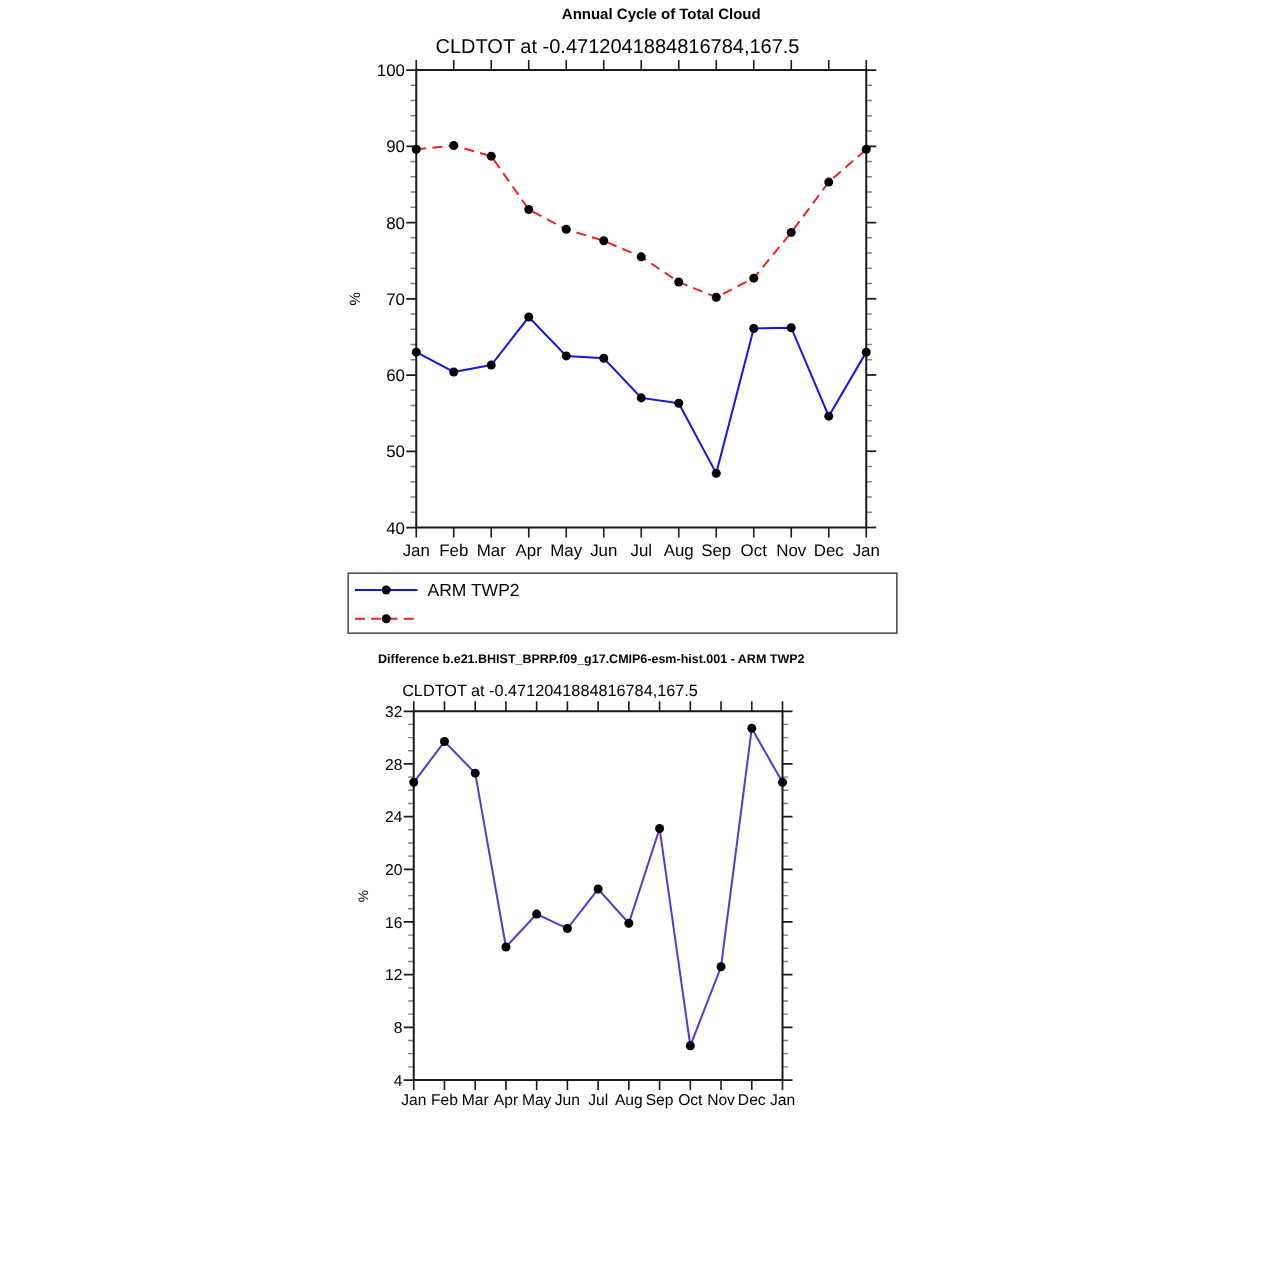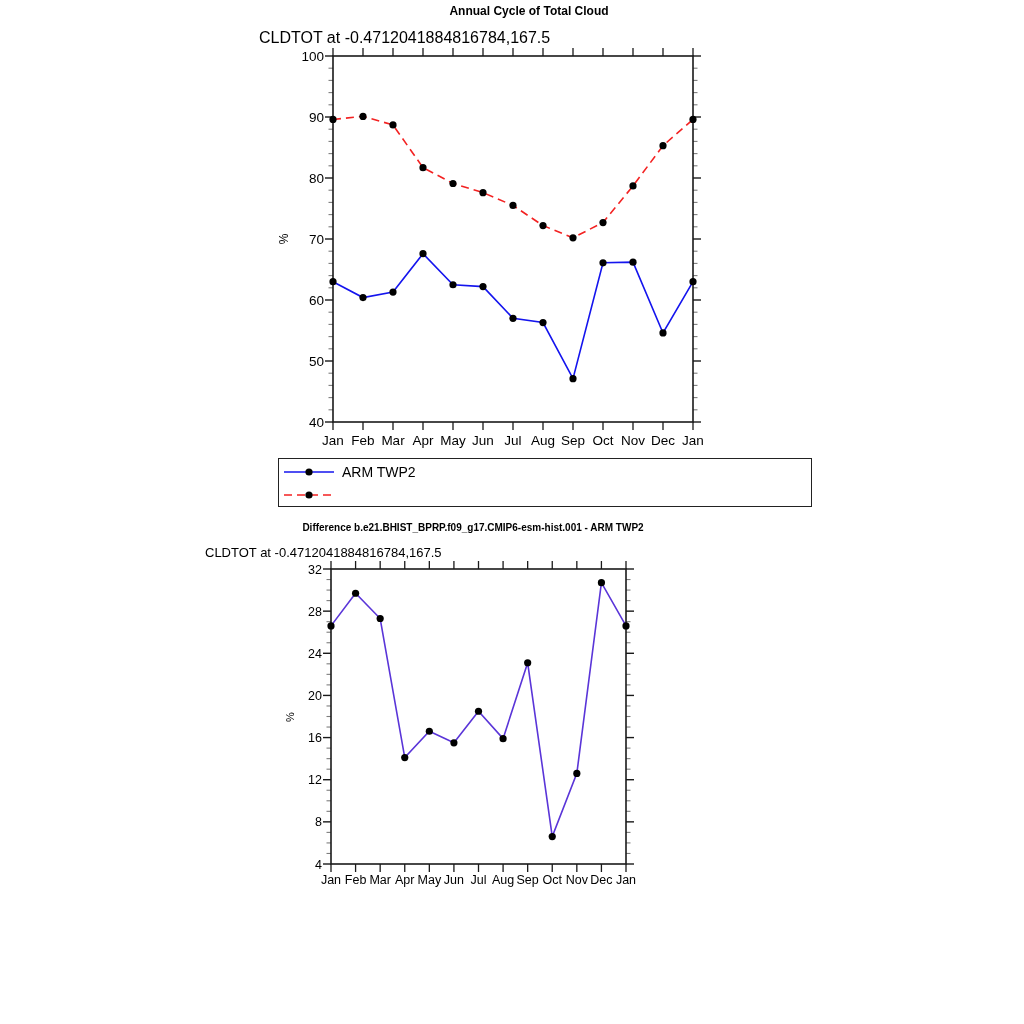--- a/index.html
+++ b/index.html
@@ -17,32 +17,33 @@
   }
   .abs { position: absolute; }
   .chart-title {
     font-weight: bold;
     font-size: 12px;
     text-align: center;
     white-space: nowrap;
   }
   .chart-subtitle {
     font-size: 16px;
+    text-align: center;
     white-space: nowrap;
   }
   #title1 { left: 294px; top: 4px;  width: 470px; }
   #subtitle1 { left: 259px; top: 29px; width: 470px; }
   #title2 { left: 213px; top: 522px; width: 520px; font-size: 10px; }
   #subtitle2 { left: 205px; top: 545px; width: 470px; font-size: 13px; }
   #svg-chart0 { left: 262px; top: 40px; }
   #svg-chart1 { left: 262px; top: 552px; }
   .legend {
     left: 278px;
     top: 458px;
-    width: 534px;
+    width: 440px;
     height: 49px;
     border: 1.5px solid #222;
     box-sizing: border-box;
     background: #fff;
     padding: 1px 0 0 3px;
   }
   .legend-row {
     display: flex;
     align-items: center;
     height: 23px;

